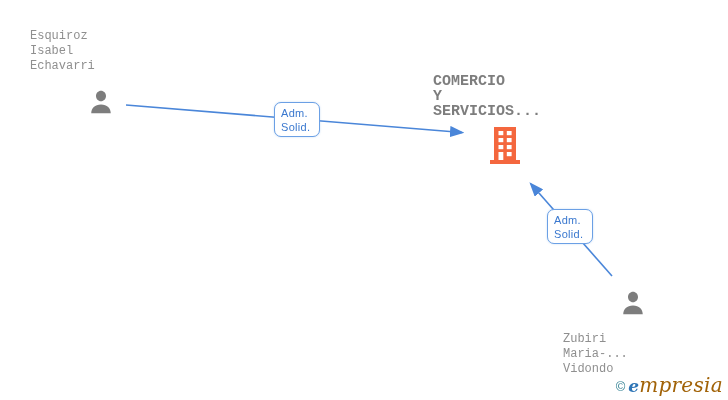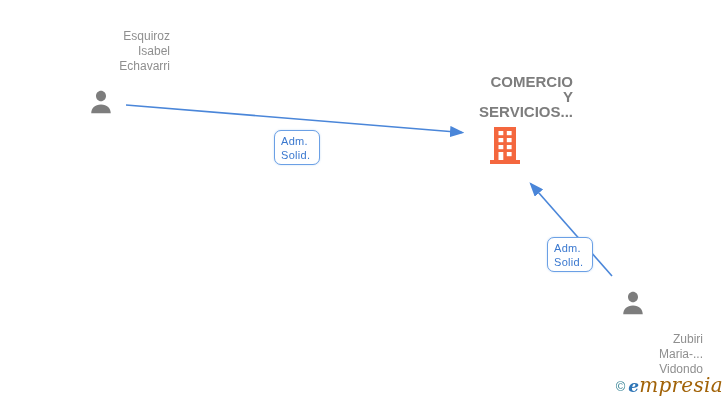--- a/index.html
+++ b/index.html
@@ -3,34 +3,34 @@
 <meta charset="utf-8">
 <style>
   * { margin:0; padding:0; box-sizing:border-box; }
   html,body { width:728px; height:400px; background:#ffffff; overflow:hidden;
               font-family:"Liberation Sans", sans-serif; }
   .canvas { position:relative; width:728px; height:400px; background:#ffffff; }
 
   .edges-layer { position:absolute; left:0; top:0; width:728px; height:400px;
                  pointer-events:none; }
 
-  .node-label { position:absolute; text-align:right; }
+  .node-label { position:absolute; text-align:left;font-family:Liberation Mono, monospace; }
   .person-name { font-size:12px; line-height:15px; color:#8f8f8f; }
   .company-name { font-size:15px; line-height:15px; font-weight:700; color:#7d7d7d; }
 
   .person-icon { position:absolute; width:30px; height:30px; }
   .person-icon svg { width:100%; height:100%; fill:#7d7d7d; }
 
   .building-icon { position:absolute; left:489px; top:127px; width:32px; height:37px; }
 
   .edge-label { position:absolute; width:46px; height:35px; background:#ffffff;
                 border:1.5px solid #6ba0e5; border-radius:7px;
                 font-size:11px; line-height:14px; color:#3a78cf;
                 padding:3px 0 0 6px; letter-spacing:0.3px;
-                box-shadow:0 0 2px rgba(120,170,230,0.45);margin-top:28px; }
+                box-shadow:0 0 2px rgba(120,170,230,0.45); }
   .edge-label div { white-space:nowrap; }
 
   .p1-text { left:30px; top:29px; width:140px; }
   .p1-icon { left:86px; top:87px; }
   .company-text { left:433px; top:74px; width:140px; }
   .p2-icon { left:618px; top:288px; }
   .p2-text { left:563px; top:332px; width:140px; }
   .label-1 { left:274px; top:102px; }
   .label-2 { left:547px; top:209px; }
 

